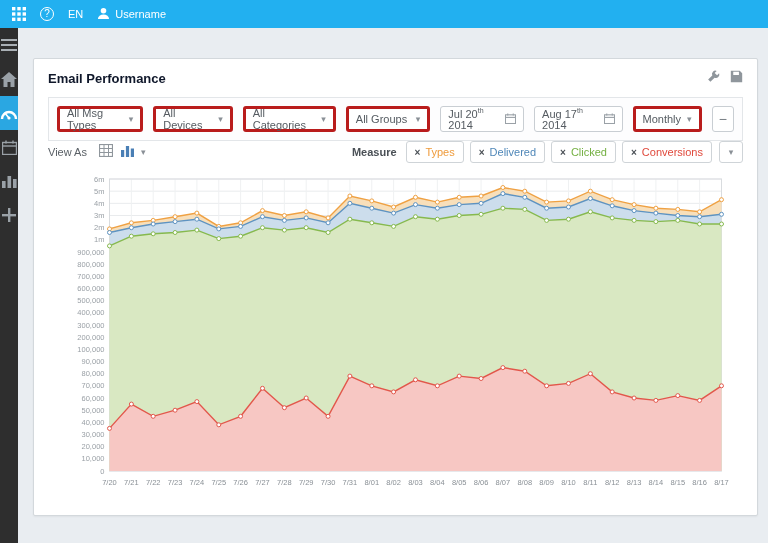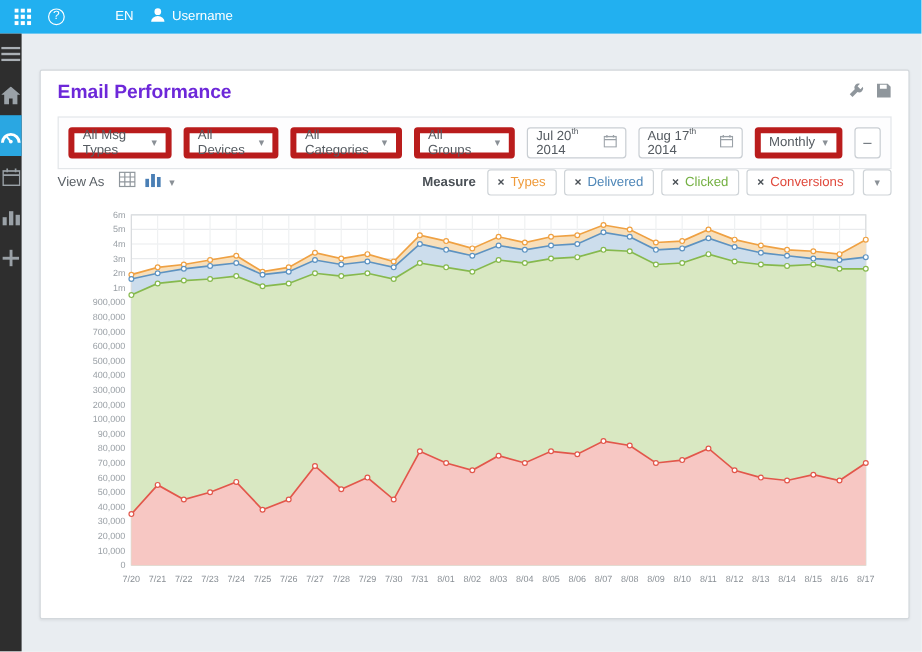--- a/index.html
+++ b/index.html
@@ -9,44 +9,44 @@
   
   .topbar { height:28px; background:#22b0f0; display:flex; align-items:center;
     justify-content:space-between; padding:0 10px 0 12px; color:#fff; }
   .brand { display:flex; align-items:baseline; gap:7px; }
   .brand-name { font-style:italic; font-weight:bold; font-size:13px; }
   .brand-sub { font-size:11px; }
   .topbar-right { display:flex; align-items:center; gap:14px; }
   .tb-icon svg { display:block; }
   .help-badge { width:14px; height:14px; border:1px solid #fff; border-radius:50%;
     font-size:10px; line-height:12px; text-align:center; display:inline-block; }
-  .lang { font-size:11px;margin-left:28px; }
+  .lang { font-size:11px; }
   .user { display:flex; align-items:center; gap:5px; font-size:11px; }
 
   
   .layout { display:flex; height:515px; }
   .sidebar { width:42px; background:#2e2e2e; display:flex; flex-direction:column; }
   .side-item { height:34px; display:flex; align-items:center; justify-content:center; cursor:pointer; }
   .side-item svg { display:block; }
   .side-item.active { background:#2aa7e2; }
   .main { flex:1; padding:16px 15px; }
 
   
   .card { background:#fff; border:1px solid #d3d8dc; border-radius:2px;
     margin-top:14px; padding:10px 14px 12px; box-shadow:0 1px 2px rgba(0,0,0,.05); }
   .card-header { display:flex; align-items:center; }
-  .card-title { font-size:16px; font-weight:bold; color:#6d28d9; }
+  .card-title { font-size:13px; font-weight:bold; color:#0f172a; }
   .card-tools { margin-left:auto; display:flex; gap:10px; }
   .tool-btn { color:#8f969c; cursor:pointer; display:flex; align-items:center; }
 
   
   .filterbar { margin-top:10px; border:1px solid #e3e6e9; background:#fdfdfe;
     padding:8px; display:flex; gap:10px; align-items:center; }
   .dd { display:flex; align-items:center; justify-content:space-between;
-    border:5px solid #b91c1c; border-radius:3px; background:#fff; height:26px;
+    border:3px solid #b91c1c; border-radius:3px; background:#fff; height:26px;
     padding:0 7px; font-size:11px; color:#555b61; cursor:pointer; }
   .dd-caret { color:#8a9096; font-size:9px; margin-left:6px; }
   .datefield { display:flex; align-items:center; gap:6px; border:1px solid #c9ced3;
     border-radius:3px; background:#fff; height:26px; padding:0 7px; font-size:11px;
     color:#555b61; cursor:pointer; }
   .sup { font-size:7px; vertical-align:super; }
   .collapse-btn { margin-left:auto; width:26px; height:26px; border:1px solid #c9ced3;
     border-radius:3px; background:#fff; color:#777e84; font-size:14px; line-height:24px;
     text-align:center; cursor:pointer; }
 

